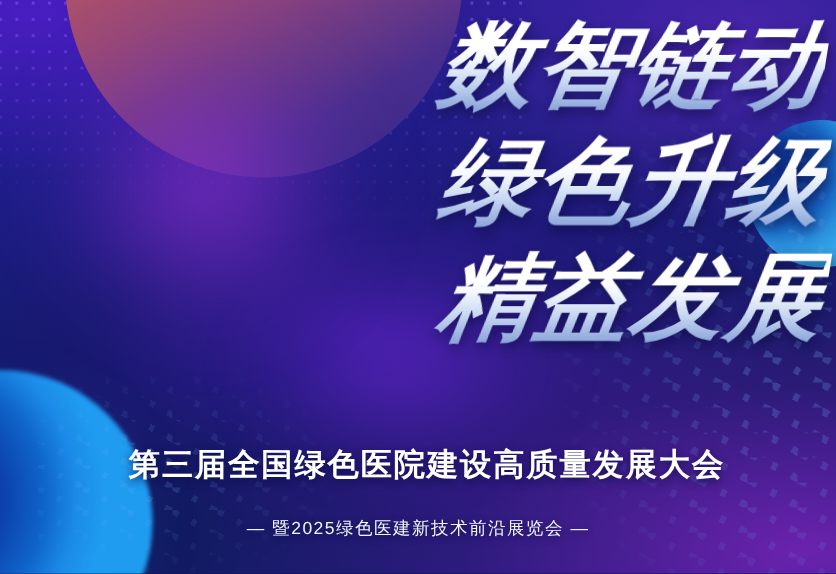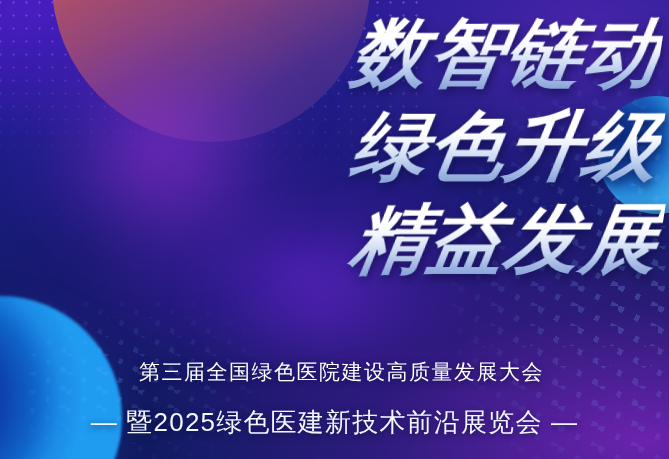--- a/index.html
+++ b/index.html
@@ -185,32 +185,32 @@
   
   .subtitle-wrap {
     position: absolute;
     left: 0; right: 0;
     top: 352px;
     text-align: center;
     z-index: 6;
   }
   .subtitle-main {
     display: block;
-    font-size: 21px;
+    font-size: 25px;
     line-height: 40px;
-    font-weight: 400;
+    font-weight: 700;
     letter-spacing: 1.5px;
     color: #ffffff;
     text-shadow: 0 2px 7px rgba(8,14,60,0.75);
     padding-left: 14px;
   }
   .subtitle-sub {
     display: block;
     margin-top: 15px;
-    font-size: 26px;
+    font-size: 14px;
     line-height: 30px;
     font-weight: 400;
     letter-spacing: 1.2px;
     color: #f2f6ff;
     text-shadow: 0 2px 6px rgba(8,14,60,0.7);
   }
 </style>
 </head>
 <body>
 

